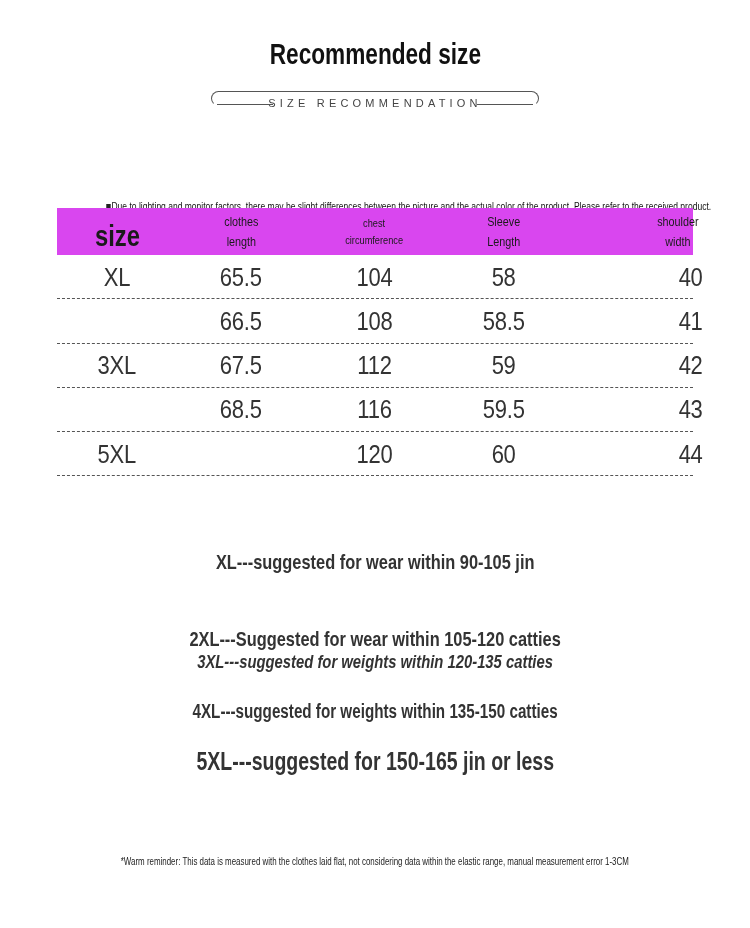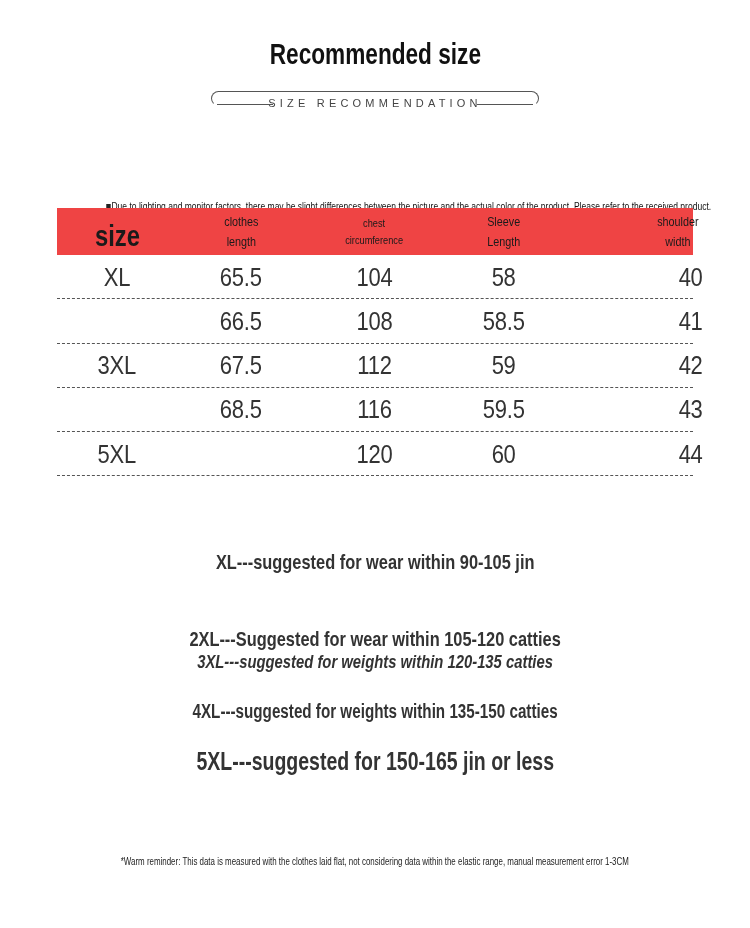--- a/index.html
+++ b/index.html
@@ -98,21 +98,21 @@
       vertical-align: -1px;
     }
     .size-table {
       position: absolute;
       top: 208px;
       left: 57px;
       width: 636px;
     }
     .thead {
       height: 47px;
-      background: #ef4444;
+      background: #d946ef;
       position: relative;
     }
     .th {
       position: absolute;
       top: 0;
       height: 47px;
       display: flex;
       align-items: center;
       justify-content: center;
       text-align: center;

